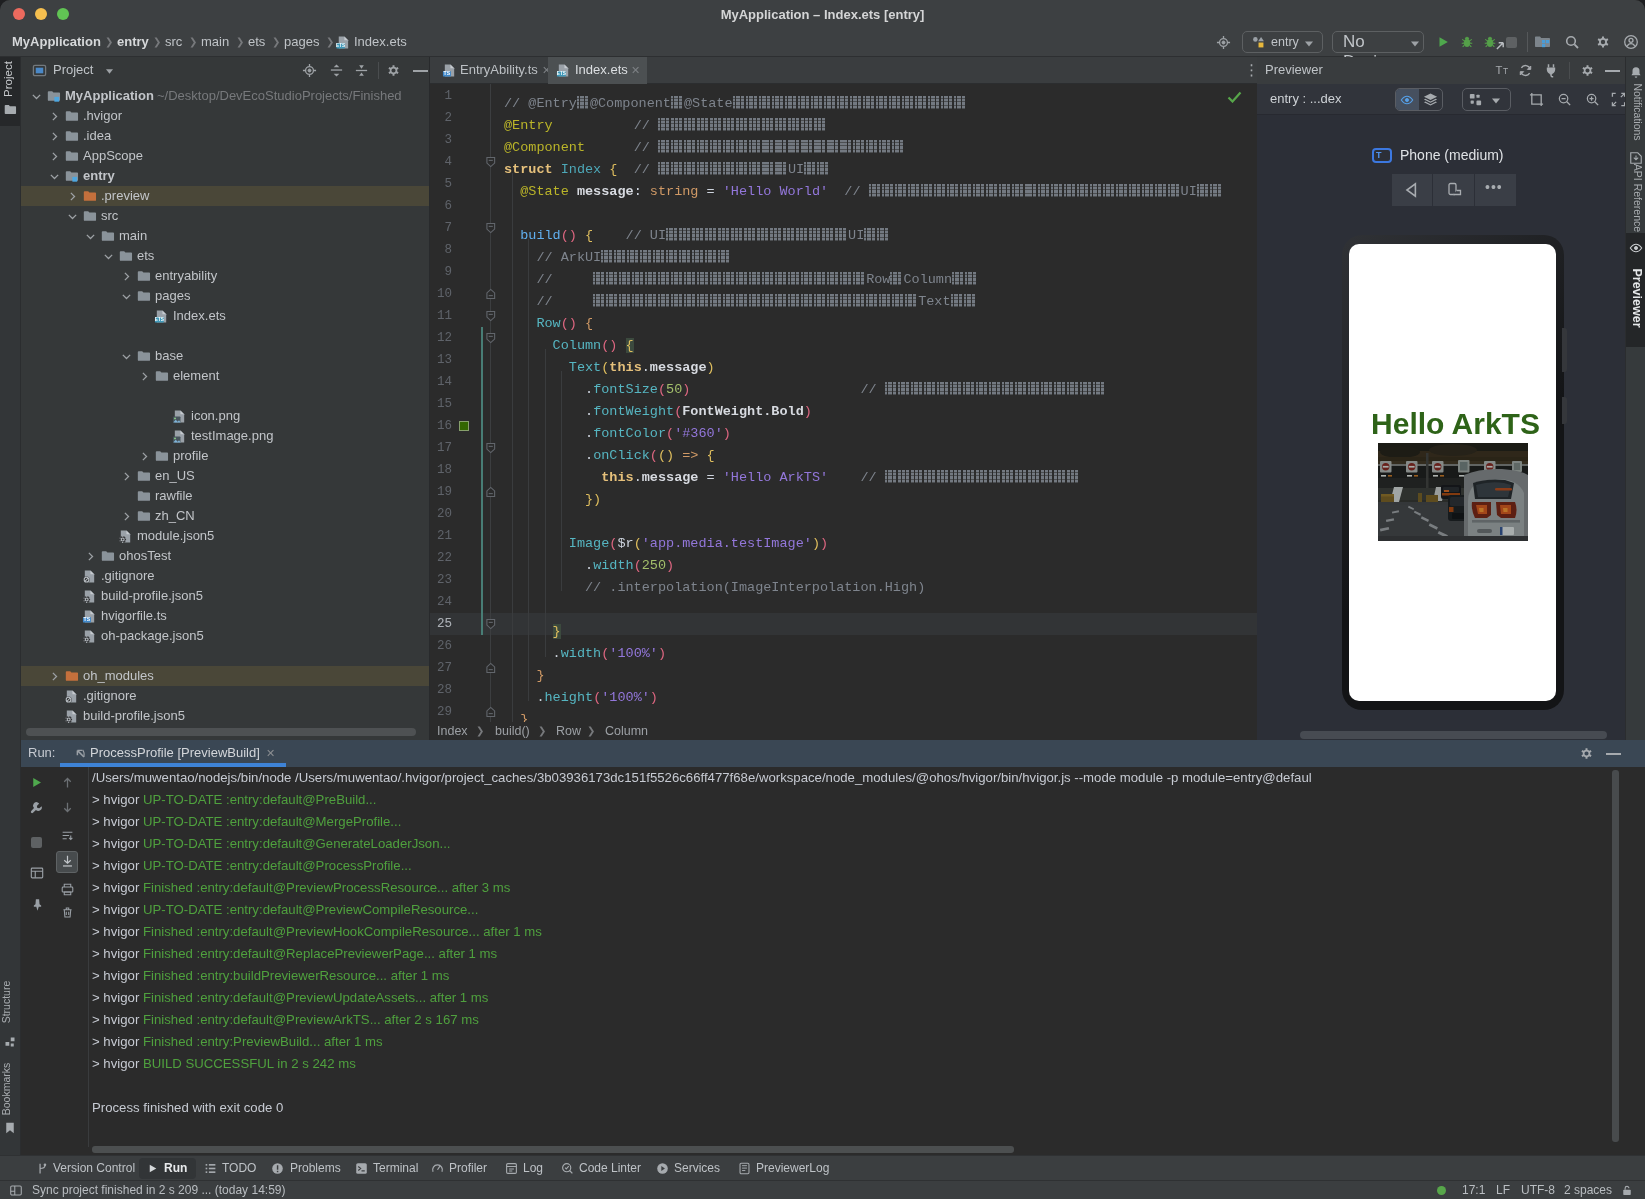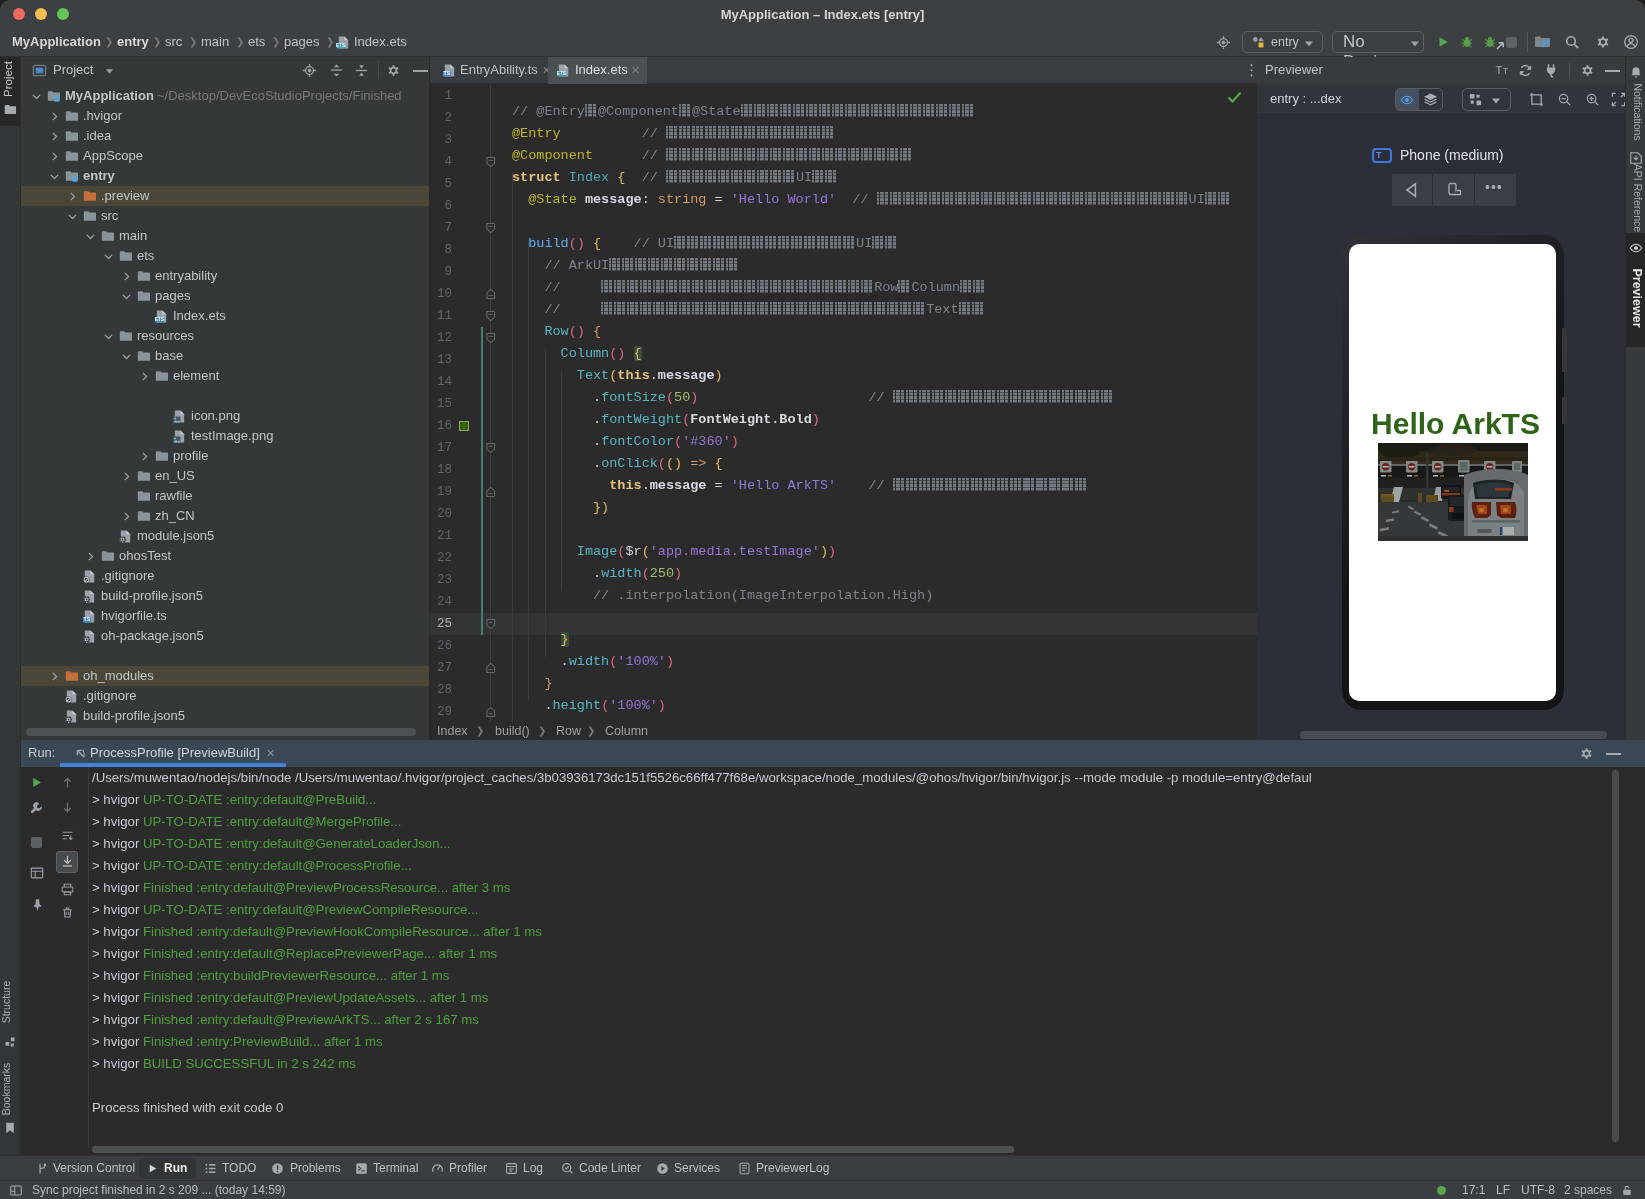--- a/index.html
+++ b/index.html
@@ -25,21 +25,21 @@
 .tr .lab{position:absolute;top:0;height:20px;line-height:20px;color:#c2c5c9;white-space:nowrap;}
 .tr .sub{color:#77797c;}
 .b{font-weight:700;color:#d6d8da;}
 .ticon{position:absolute;top:3px;}
 .tchev{position:absolute;top:4px;color:#9da1a5;}
 
 .editor{position:absolute;left:430px;top:57px;width:827px;height:683px;background:#2b2b2b;}
 .tabbar{position:absolute;left:0;top:0;width:100%;height:27px;background:#3a3d3f;border-bottom:1px solid #2b2d2f;box-sizing:border-box;}
 .tab{position:absolute;top:0;height:27px;font-size:13px;color:#bcc0c4;line-height:26px;}
 .codewrap{position:absolute;left:0;top:27px;width:827px;height:638px;overflow:hidden;}
-pre.code{margin:16px;position:absolute;left:66px;top:0;font-family:"Liberation Mono",monospace;font-size:13.5px;line-height:22px;color:#ced4de;}
+pre.code{margin:8px;position:absolute;left:66px;top:0;font-family:"Liberation Mono",monospace;font-size:13.5px;line-height:22px;color:#ced4de;}
 .gut{position:absolute;left:0;top:0;width:60px;text-align:right;font-family:"Liberation Mono",monospace;font-size:12.5px;line-height:22px;color:#5f636a;}
 .c{color:#7e848d}.an{color:#bbb529}.kw{color:#e5c07b;font-weight:700}.or{color:#d19a66}.cy{color:#56b6c2}
 .bl{color:#61afef}.ty{color:#4da8b8}.st{color:#9377db}.pk{color:#dd6680}.yl{color:#dfbe5e}.nm{color:#a3bf6b}
 .wb{color:#d7dae0;font-weight:700}
 .zh{display:inline-block;height:13px;opacity:.88;background-image:repeating-linear-gradient(0deg,rgba(43,43,43,.55) 0 1px,rgba(0,0,0,0) 1px 3.5px),repeating-linear-gradient(90deg,currentColor 0 2.5px,rgba(43,43,43,.4) 2.5px 3.5px,currentColor 3.5px 7px,rgba(43,43,43,.4) 7px 8px,currentColor 8px 11px,rgba(0,0,0,0) 11px 13px);}
 pre.code .zh{vertical-align:-2px;}
 .crumbs{position:absolute;left:0;top:665px;width:100%;height:18px;font-size:12.5px;color:#9ca0a5;line-height:18px;}
 
 .prev{position:absolute;left:1257px;top:57px;width:368px;height:683px;background:#2c2f37;}
 .pvhead{position:absolute;left:0;top:0;width:100%;height:27px;background:#393c3e;}
@@ -350,29 +350,20 @@
           </svg>
           <span class="lab" style="left:134px">pages</span>
         </div>
 <div class="tr" style="top:220px;">
           <svg class="ticon" style="left:133px" width="15" height="15" viewBox="0 0 16 16">
             <use href="#filebase"></use>
             <rect x="1" y="8.5" width="9.5" height="6" rx="1" fill="#3f98b8"></rect>
             <text x="5.7" y="13.3" font-size="5" font-weight="bold" fill="#fff" text-anchor="middle" font-family="Liberation Sans">ETS</text>
           </svg>
           <span class="lab" style="left:152px">Index.ets</span>
-        </div>
-<div class="tr" style="top:240px;">
-          <svg class="tchev" style="left:81px" width="13" height="13" viewBox="0 0 16 16">
-            <use href="#chevD"></use>
-          </svg>
-          <svg class="ticon" style="left:97px" width="15" height="14" viewBox="0 0 16 16">
-            <use href="#folder" fill="#8a939a"></use>
-          </svg>
-          <span class="lab" style="left:116px">resources</span>
         </div>
 <div class="tr" style="top:260px;">
           <svg class="tchev" style="left:99px" width="13" height="13" viewBox="0 0 16 16">
             <use href="#chevD"></use>
           </svg>
           <svg class="ticon" style="left:115px" width="15" height="14" viewBox="0 0 16 16">
             <use href="#folder" fill="#8a939a"></use>
           </svg>
           <span class="lab" style="left:134px">base</span>
         </div>

